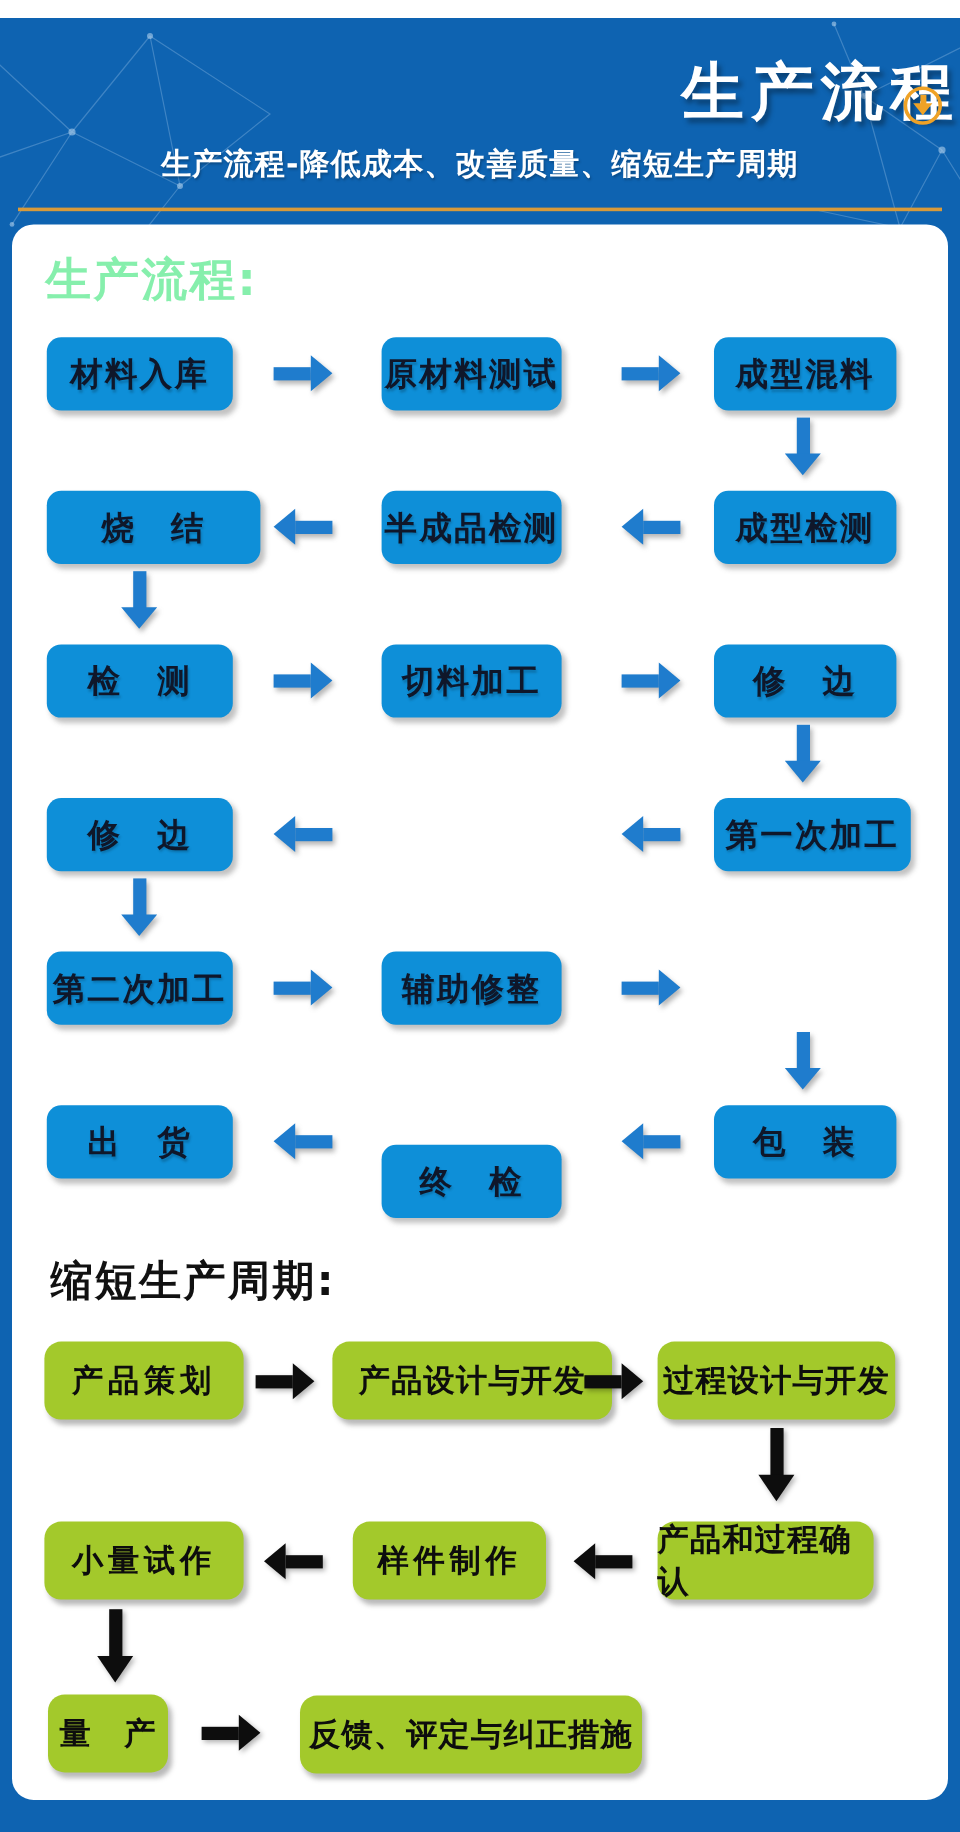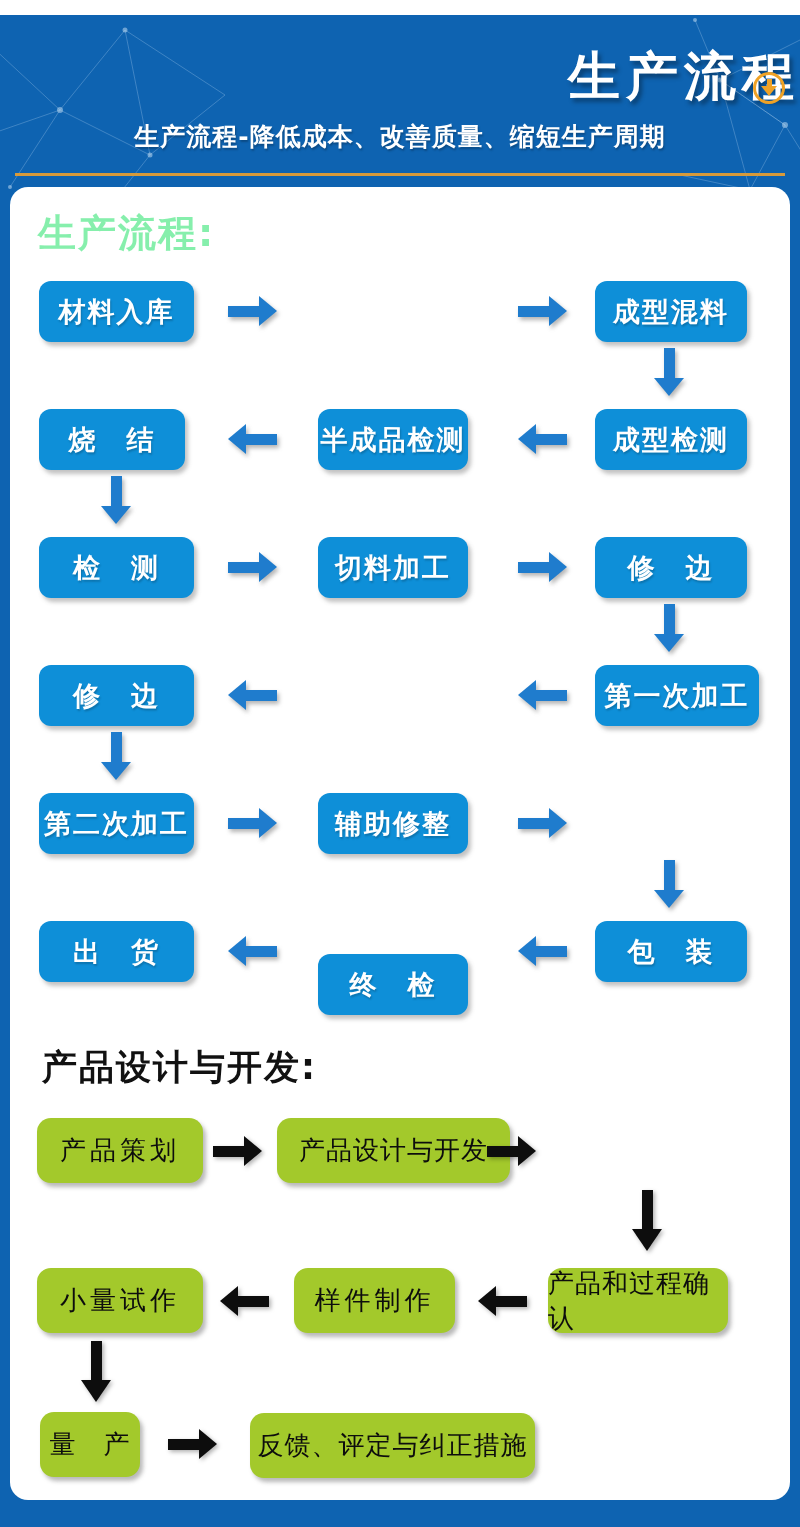--- a/index.html
+++ b/index.html
@@ -13,24 +13,24 @@
         font-size:25px;font-weight:bold;letter-spacing:1px;text-shadow:1px 2px 2px rgba(0,0,0,.25)}
   .goldline{position:absolute;left:15px;top:173px;width:770px;height:3px;background:#d79a3b}
   .dlicon{position:absolute;left:753px;top:72px;width:26px;height:26px;border:3px solid #efa226;
         border-radius:50%;cursor:pointer}
   .dlicon .stem{position:absolute;left:11px;top:4px;width:5px;height:8px;background:#efa226}
   .dlicon .tri{position:absolute;left:5px;top:11px;width:0;height:0;
         border-top:10px solid #efa226;border-left:8px solid transparent;border-right:8px solid transparent}
   .panel{position:absolute;left:10px;top:187px;width:780px;height:1313px;background:#ffffff;border-radius:18px}
   .h-blue{position:absolute;left:38px;top:208px;font-size:38px;font-weight:bold;color:#86efac;letter-spacing:2px}
   .h-black{position:absolute;left:42px;top:1044px;font-size:35px;font-weight:bold;color:#111111;letter-spacing:2px}
-  .bbox{position:absolute;height:61px;background:#0e8fd8;border-radius:12px;color:#ffffff;font-weight:bold;
+  .bbox{position:absolute;height:61px;background:#0e8fd8;border-radius:12px;color:#0f172a;font-weight:bold;
         font-size:27px;display:flex;align-items:center;justify-content:center;letter-spacing:2px;
         box-shadow:3px 4px 4px rgba(80,80,80,.35);text-shadow:1px 2px 2px rgba(0,0,0,.2)}
-  .gbox{position:absolute;height:65px;background:#a3c92b;border-radius:14px;color:#0d0d0d;font-weight:normal;
+  .gbox{position:absolute;height:65px;background:#a3c92b;border-radius:14px;color:#0d0d0d;font-weight:bold;
         font-size:26px;display:flex;align-items:center;justify-content:center;letter-spacing:1px;
         box-shadow:3px 4px 4px rgba(80,80,80,.4)}
   .arr{position:absolute}
   .arr::before{content:"";position:absolute;background:var(--c)}
   .arr::after{content:"";position:absolute;width:0;height:0}
   .arr.r{width:49px;height:31px}
   .arr.r::before{left:0;top:10px;width:31px;height:11px}
   .arr.r::after{right:0;top:0;border-left:18px solid var(--c);border-top:15px solid transparent;border-bottom:15px solid transparent}
   .arr.l{width:49px;height:31px}
   .arr.l::before{right:0;top:10px;width:31px;height:11px}
@@ -84,25 +84,26 @@
   </div>
 
   <div class="goldline"></div>
 
   <div class="panel"></div>
 
   <div class="h-blue">生产流程:</div>
 
   <div class="bbox" style="left:39px;top:281px;width:155px">材料入库</div>
   <div class="arr r blue" style="left:228px;top:296px"></div>
+  <div class="bbox" style="left:318px;top:281px;width:150px">原材料测试</div>
   <div class="arr r blue" style="left:518px;top:296px"></div>
   <div class="bbox" style="left:595px;top:281px;width:152px">成型混料</div>
   <div class="arr d blue" style="left:654px;top:348px"></div>
 
-  <div class="bbox" style="left:39px;top:409px;width:146px">烧　结</div>
+  <div class="bbox" style="left:39px;top:409px;width:178px">烧　结</div>
   <div class="arr l blue" style="left:228px;top:424px"></div>
   <div class="bbox" style="left:318px;top:409px;width:150px">半成品检测</div>
   <div class="arr l blue" style="left:518px;top:424px"></div>
   <div class="bbox" style="left:595px;top:409px;width:152px">成型检测</div>
   <div class="arr d blue" style="left:101px;top:476px"></div>
 
   <div class="bbox" style="left:39px;top:537px;width:155px">检　测</div>
   <div class="arr r blue" style="left:228px;top:552px"></div>
   <div class="bbox" style="left:318px;top:537px;width:150px">切料加工</div>
   <div class="arr r blue" style="left:518px;top:552px"></div>
@@ -120,26 +121,27 @@
   <div class="bbox" style="left:318px;top:793px;width:150px">辅助修整</div>
   <div class="arr r blue" style="left:518px;top:808px"></div>
   <div class="arr d blue" style="left:654px;top:860px"></div>
 
   <div class="bbox" style="left:39px;top:921px;width:155px">出　货</div>
   <div class="arr l blue" style="left:228px;top:936px"></div>
   <div class="bbox" style="left:318px;top:954px;width:150px">终　检</div>
   <div class="arr l blue" style="left:518px;top:936px"></div>
   <div class="bbox" style="left:595px;top:921px;width:152px">包　装</div>
 
-  <div class="h-black">产品设计与开发:</div>
+  <div class="h-black">缩短生产周期:</div>
 
   <div class="gbox" style="left:37px;top:1118px;width:166px;letter-spacing:4px">产品策划</div>
   <div class="arr r black" style="left:213px;top:1136px"></div>
   <div class="gbox" style="left:277px;top:1118px;width:233px">产品设计与开发</div>
   <div class="arr r black" style="left:487px;top:1136px"></div>
+  <div class="gbox" style="left:548px;top:1118px;width:198px">过程设计与开发</div>
   <div class="arr d2 black" style="left:632px;top:1190px"></div>
 
   <div class="gbox" style="left:37px;top:1268px;width:166px;letter-spacing:4px">小量试作</div>
   <div class="arr l black" style="left:220px;top:1286px"></div>
   <div class="gbox" style="left:294px;top:1268px;width:161px;letter-spacing:4px">样件制作</div>
   <div class="arr l black" style="left:478px;top:1286px"></div>
   <div class="gbox" style="left:548px;top:1268px;width:180px">产品和过程确认</div>
   <div class="arr d2 black" style="left:81px;top:1341px"></div>
 
   <div class="gbox" style="left:40px;top:1412px;width:100px">量　产</div>

